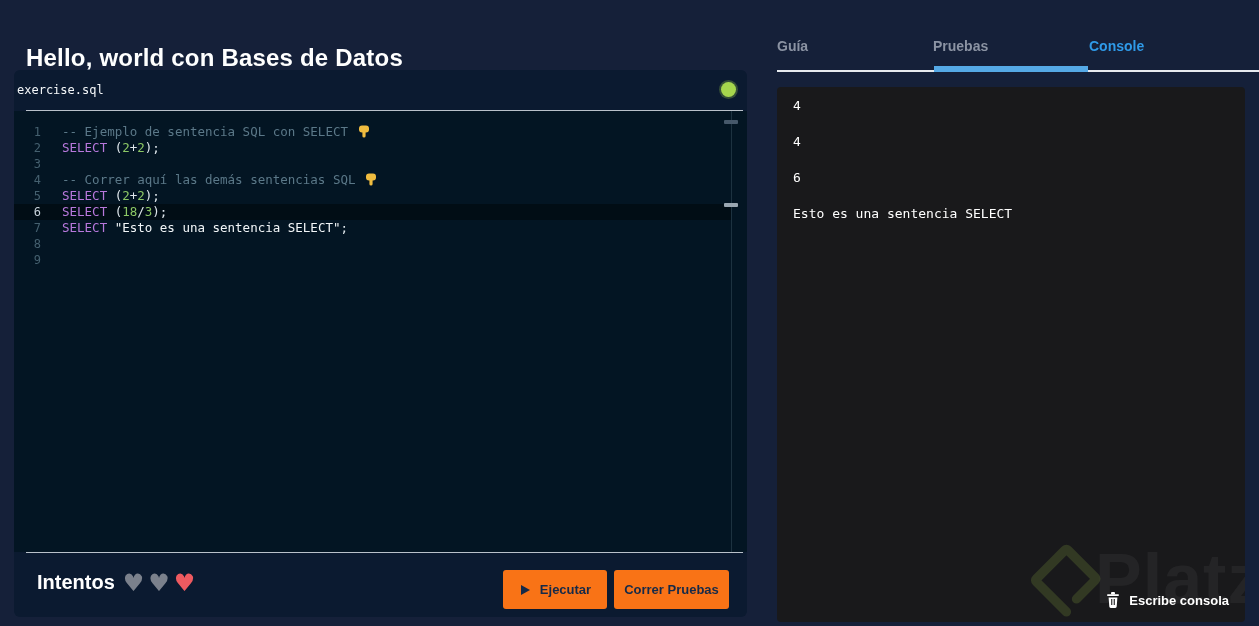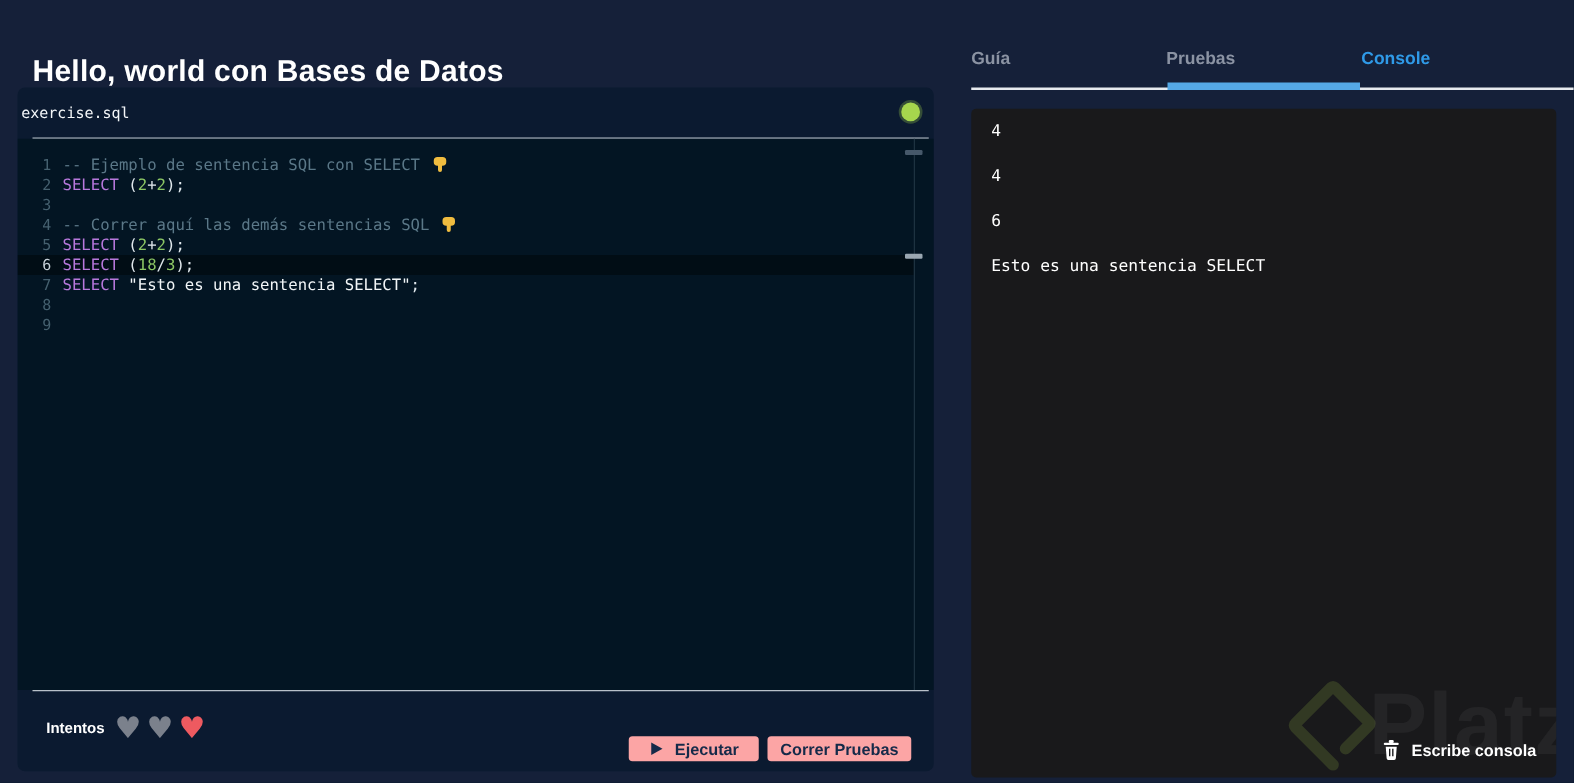--- a/index.html
+++ b/index.html
@@ -33,43 +33,43 @@
     position:absolute;left:0;top:41px;right:0;bottom:65px;
     background:#031523;padding-top:13px;box-sizing:border-box;
   }
   .code-line{
     display:flex;height:16px;line-height:16px;width:717px;
     font-family:"DejaVu Sans Mono",monospace;font-size:12.5px;white-space:pre;
   }
   .code-line.active{background:rgba(0,0,0,.38)}
   .line-no{width:27px;text-align:right;color:#45606f;font-size:12px;flex:none}
   .code-line.active .line-no{color:#c7d1d9}
-  .code-text{margin-left:9px}
+  .code-text{margin-left:21px}
   .tok-keyword{color:#b878dc}
   .tok-number{color:#8cc765}
   .tok-plain{color:#dfe7ec}
   .tok-comment{color:#5b7888}
   .tok-string{color:#f2f6f8}
   .tok-emoji{display:inline-block;vertical-align:-2px;margin-left:2px}
   .ruler{position:absolute;top:0;bottom:0;right:15px;width:1px;background:#1d3240}
   .ruler-mark{position:absolute;right:9px;width:14px;height:4px;border-radius:1px}
   .ruler-mark.thumb{top:9px;background:#46586a}
   .ruler-mark.active-mark{top:92px;background:#9aa7b2}
   .editor-footer{position:absolute;left:0;right:0;bottom:0;height:64px}
   .attempts{
     position:absolute;left:23px;top:18px;display:flex;align-items:center;gap:8px;
   }
-  .attempts-label{color:#ffffff;font-size:12px;font-weight:bold}
+  .attempts-label{color:#ffffff;font-size:20px;font-weight:bold}
   .hearts{display:flex;gap:4px;align-items:center}
   .heart{font-size:24px;line-height:22px;font-family:"DejaVu Sans",sans-serif}
   .heart.gray{color:#7b818c}
   .heart.red{color:#ee5a60}
   .btn{
-    position:absolute;bottom:8px;height:20px;border:none;border-radius:3px;
-    background:#fca5a5;color:#152a49;font-weight:bold;font-size:13px;
+    position:absolute;bottom:8px;height:39px;border:none;border-radius:3px;
+    background:#f97316;color:#152a49;font-weight:bold;font-size:13px;
     font-family:"Liberation Sans",sans-serif;display:flex;align-items:center;
     justify-content:center;gap:9px;cursor:pointer;box-sizing:border-box;
   }
   .btn-run{right:140px;width:104px}
   .btn-tests{right:18px;width:115px}
   
   .tabbar{position:absolute;left:777px;top:33px;width:468px;height:32px;display:flex}
   .tab{
     flex:1;font-size:14px;font-weight:bold;color:#8b93a3;
     padding-top:5px;cursor:pointer;

